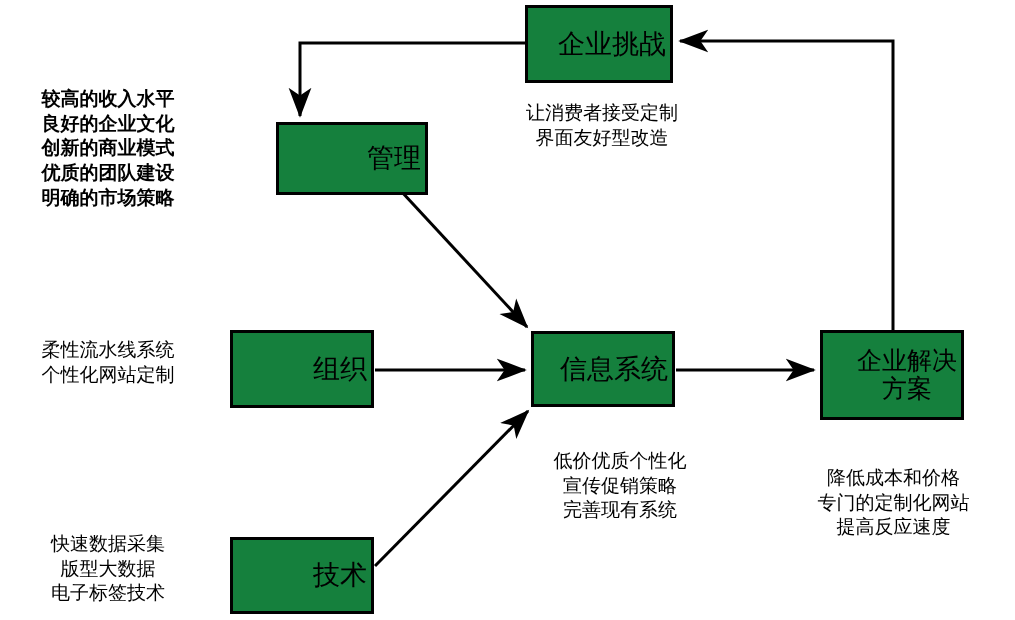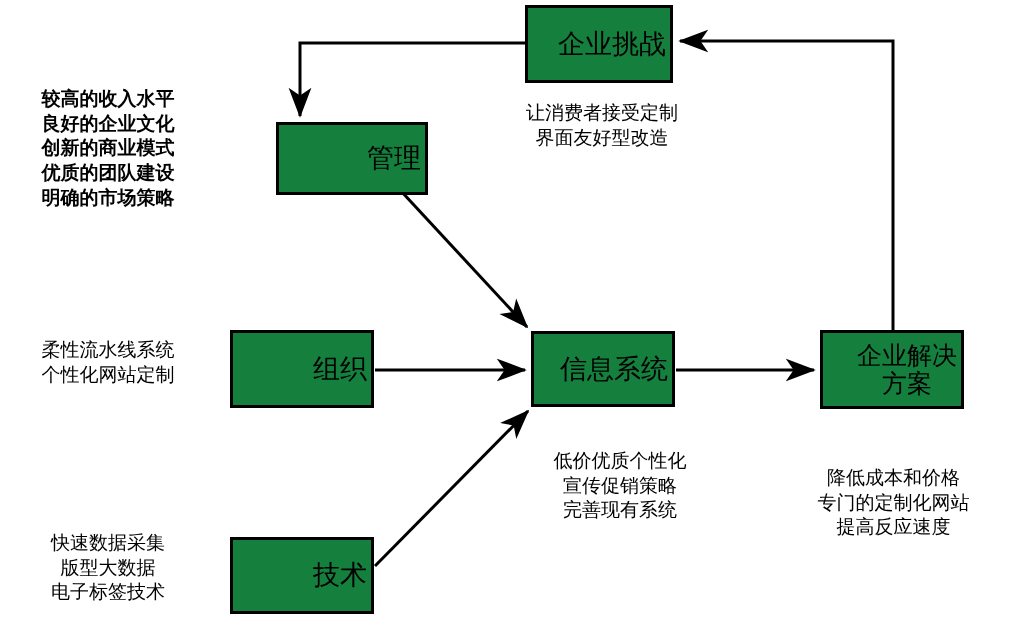--- a/index.html
+++ b/index.html
@@ -9,26 +9,26 @@
   svg.wires{position:absolute;left:0;top:0;width:1015px;height:620px;overflow:visible;}
   .node{position:absolute;border:3px solid #000;background:#15803d;
         display:flex;align-items:center;justify-content:flex-end;text-align:center;
         line-height:1.12;box-sizing:border-box;z-index:2;}
   .node span{display:block;padding:0 4px;}
   .nd-challenge{left:525px;top:5px;width:148px;height:78px;font-size:27px;}
   .nd-manage{left:230px;top:122px;width:152px;height:73px;font-size:27px;margin-left:46px;}
   .nd-org{left:230px;top:330px;width:144px;height:78px;font-size:27px;}
   .nd-tech{left:230px;top:537px;width:144px;height:77px;font-size:27px;}
   .nd-info{left:531px;top:331px;width:144px;height:76px;font-size:27px;}
-  .nd-solution{left:820px;top:330px;width:144px;height:79px;font-size:25px;}
+  .nd-solution{left:820px;top:330px;width:144px;height:90px;font-size:25px;}
   .annot{position:absolute;text-align:center;font-size:19px;line-height:1.30;
          white-space:pre-line;z-index:2;}
   .an-left-manage{left:8px;top:86px;width:200px;font-weight:bold;}
   .an-left-org{left:8px;top:337px;width:200px;}
-  .an-left-tech{left:8px;top:531px;width:200px;font-family:Liberation Serif, serif;}
+  .an-left-tech{left:8px;top:531px;width:200px;}
   .an-challenge{left:494px;top:100px;width:216px;}
   .an-info{left:520px;top:424px;width:200px;margin-top:24px;}
   .an-solution{left:786px;top:437px;width:215px;margin-top:28px;}
 </style>
 </head>
 <body>
 
 <div id="canvas">
 
   <svg class="wires" viewBox="0 0 1015 620" xmlns="http://www.w3.org/2000/svg">

